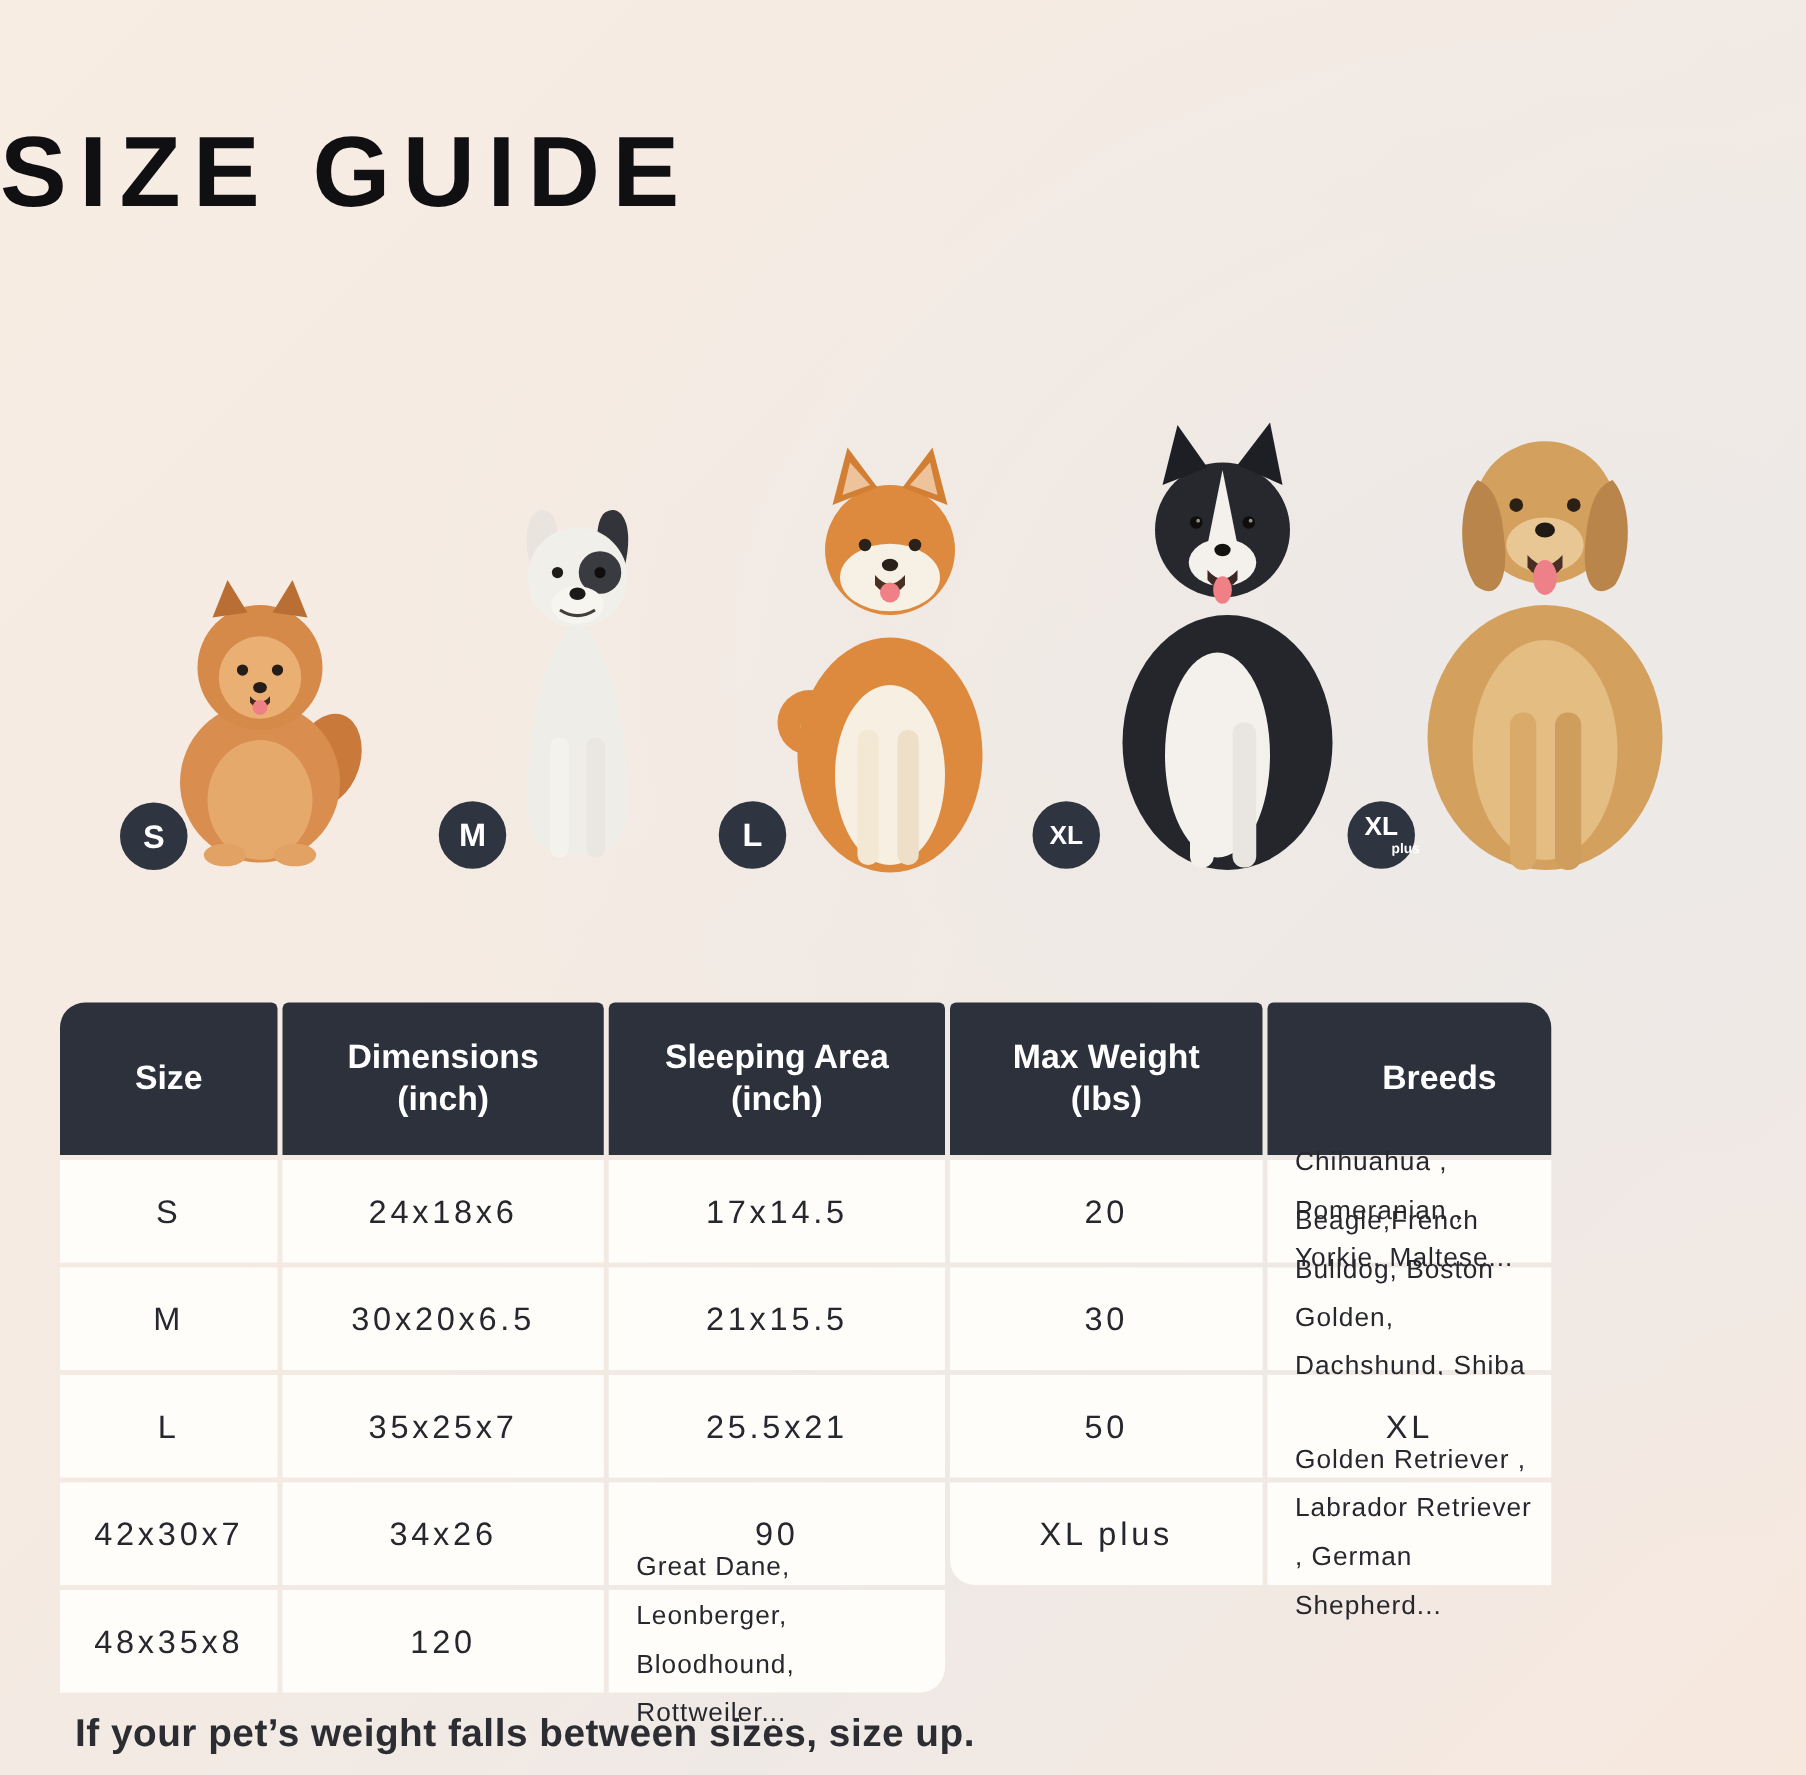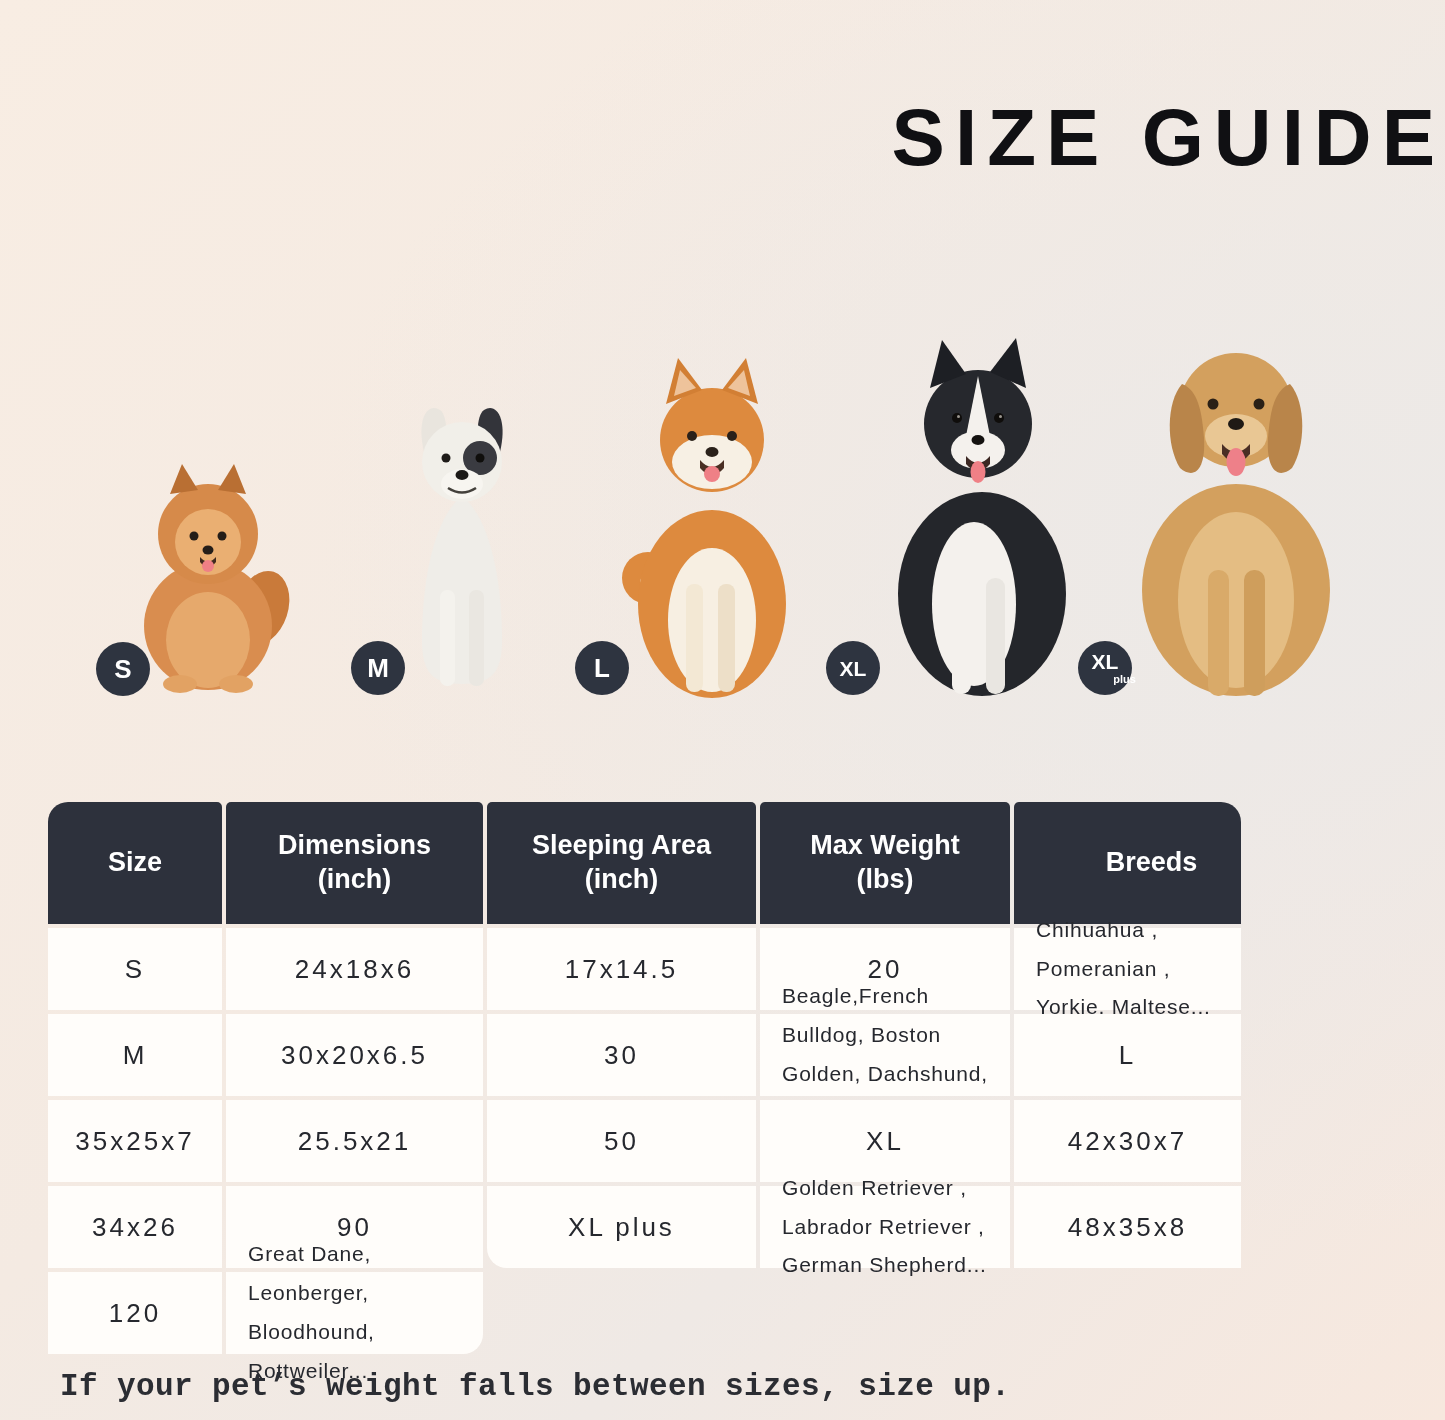--- a/index.html
+++ b/index.html
@@ -13,21 +13,21 @@
     width: 1445px;
     height: 1420px;
     overflow: hidden;
     background:
       radial-gradient(120% 90% at 88% 38%, rgba(236,233,231,0.95) 0%, rgba(236,233,231,0) 55%),
       linear-gradient(135deg, #f8ede3 0%, #f4eae2 45%, #efe9e5 70%, #f7e8de 100%);
   }
   .page-title {
     position: absolute;
     top: 92px; left: 0; width: 100%;
-    text-align: right;
+    text-align: left;
     font-size: 80px;
     font-weight: 800;
     letter-spacing: 10px;
     color: #101013;
   }
   
   .dog { position: absolute; }
   .dog svg { display:block; width:100%; height:100%; }
   .dog-pomeranian { left: 122px; top: 458px; width: 172px; height: 238px; }
   .dog-french-bulldog { left: 388px; top: 400px; width: 148px; height: 300px; }
@@ -99,21 +99,20 @@
     letter-spacing: 0.8px;
     line-height: 1.85;
   }
   .footer-note {
     position: absolute;
     left: 60px; top: 1369px;
     font-size: 31px;
     font-weight: 600;
     color: #2b2d33;
     letter-spacing: 0.4px;
-    font-family: Liberation Mono, monospace;
   }
 </style>
 </head>
 <body>
 
 <div class="stage">
 
   <div class="page-title">SIZE GUIDE</div>
 
   <div class="dog dog-pomeranian">
@@ -258,20 +257,21 @@
     </div>
 
     <div class="td first">S</div>
     <div class="td">24x18x6</div>
     <div class="td">17x14.5</div>
     <div class="td">20</div>
     <div class="td breeds last">Chihuahua , Pomeranian , Yorkie, Maltese...</div>
 
     <div class="td first">M</div>
     <div class="td">30x20x6.5</div>
+    <div class="td">21x15.5</div>
     <div class="td">30</div>
     <div class="td breeds last">Beagle,French Bulldog, Boston Golden, Dachshund, Shiba Inu...</div>
 
     <div class="td first">L</div>
     <div class="td">35x25x7</div>
     <div class="td">25.5x21</div>
     <div class="td">50</div>
 
     <div class="td first">XL</div>
     <div class="td">42x30x7</div>

